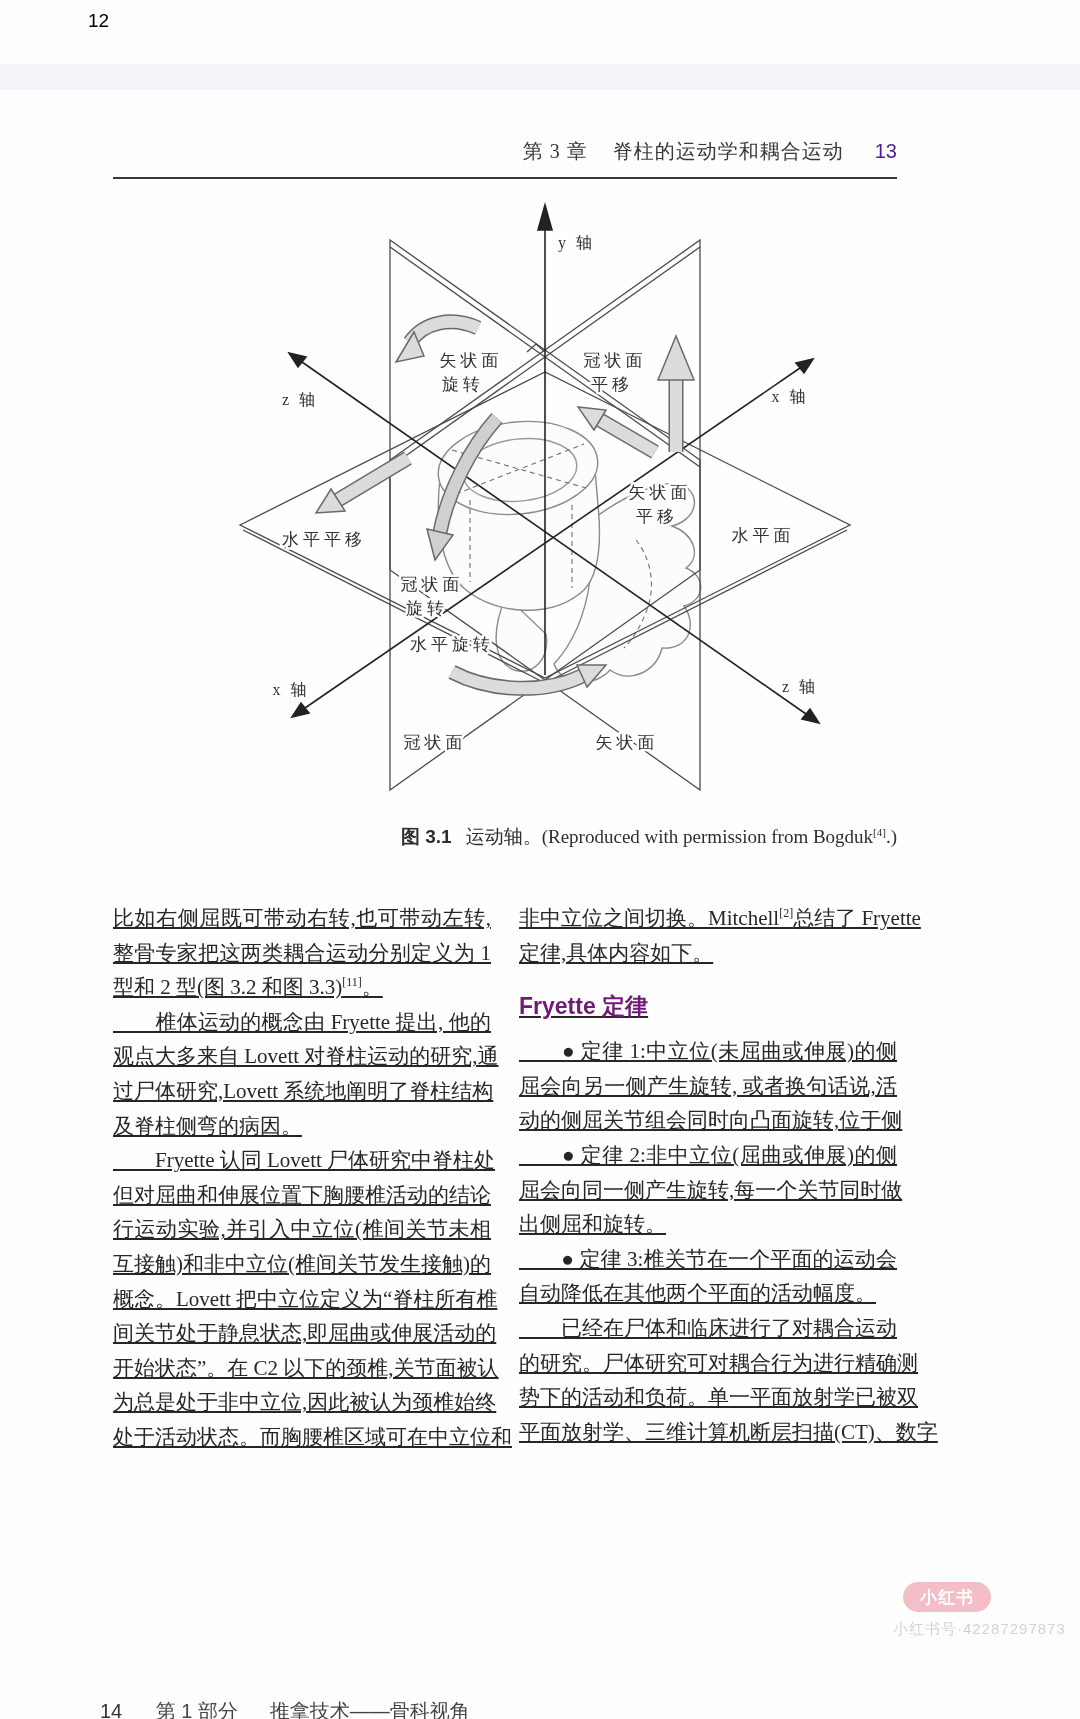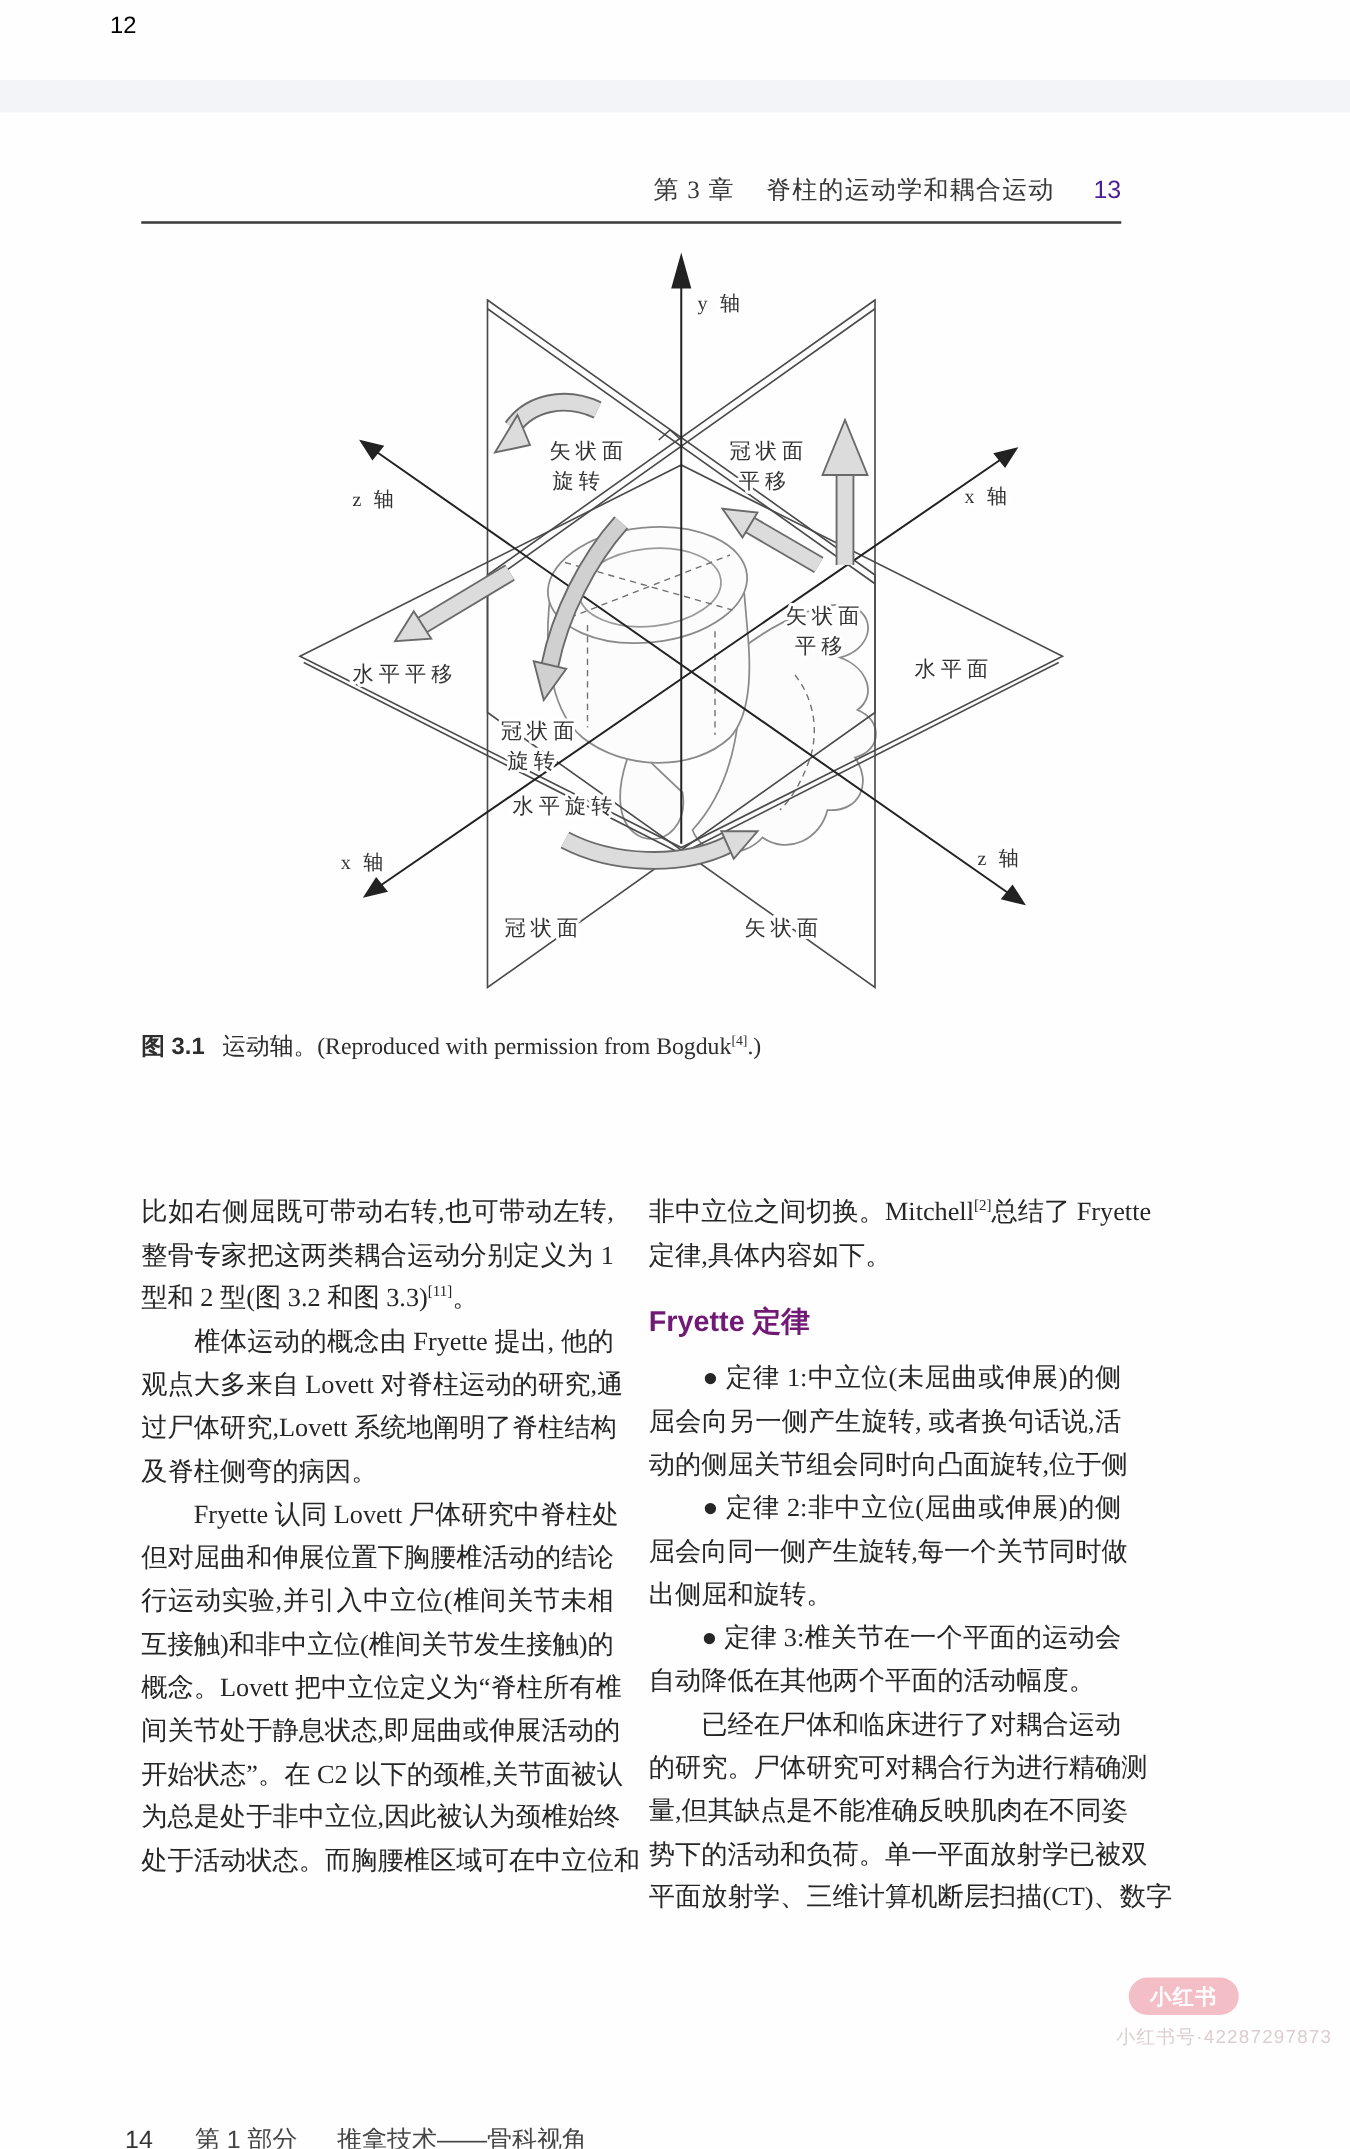--- a/index.html
+++ b/index.html
@@ -17,26 +17,26 @@
   .page-header .chapter{letter-spacing:1px;}
   .page-header .title{margin-left:20px;letter-spacing:1px;}
   .page-header .pagenum{margin-left:26px;font-family:"Liberation Sans",sans-serif;color:#4c1d95;}
   .header-rule{position:absolute;left:113px;top:177px;width:784px;height:2px;background:#3a3a3a;}
 
   .figure-svg{position:absolute;left:0;top:190px;width:1080px;height:635px;}
   .fig-label{font-family:"Liberation Serif","DejaVu Serif",serif;font-size:17px;fill:#333;
     letter-spacing:4px;paint-order:stroke;stroke:#ffffff;stroke-width:5px;stroke-linejoin:round;}
   .axis-label{font-size:16px;letter-spacing:3px;}
 
-  .fig-caption{position:absolute;left:113px;width:784px;top:824px;text-align:left;
+  .fig-caption{position:absolute;left:113px;width:784px;top:824px;text-align:right;
     font-size:19px;color:#2e2e2e;}
   .fig-caption .cap-label{font-family:"Liberation Sans",sans-serif;font-weight:bold;margin-right:14px;}
   .fig-caption sup{font-size:11px;}
 
-  .col{position:absolute;top:952px;width:378px;font-size:21px;color:#262626;}
+  .col{position:absolute;top:901px;width:378px;font-size:21px;color:#262626;text-decoration:underline;}
   .col.left{left:113px;}
   .col.right{left:519px;}
   .line{height:34.6px;line-height:34.6px;white-space:nowrap;text-align:justify;text-align-last:justify;
     overflow:visible;}
   .line.short{text-align-last:left;}
   .line sup{font-size:12px;line-height:0;}
   .rc-heading{font-family:"Liberation Sans",sans-serif;font-weight:bold;font-size:23px;color:#701a75;
     line-height:38px;margin:17px 0 9px 0;}
 
   .page-footer{position:absolute;left:100px;top:1698px;font-family:"Liberation Sans",sans-serif;
@@ -194,21 +194,20 @@
         <div class="line">　　● 定律 1:中立位(未屈曲或伸展)的侧</div>
         <div class="line">屈会向另一侧产生旋转, 或者换句话说,活</div>
         <div class="line">动的侧屈关节组会同时向凸面旋转,位于侧</div>
         <div class="line">　　● 定律 2:非中立位(屈曲或伸展)的侧</div>
         <div class="line">屈会向同一侧产生旋转,每一个关节同时做</div>
         <div class="line short">出侧屈和旋转。</div>
         <div class="line">　　● 定律 3:椎关节在一个平面的运动会</div>
         <div class="line short">自动降低在其他两个平面的活动幅度。</div>
         <div class="line">　　已经在尸体和临床进行了对耦合运动</div>
         <div class="line">的研究。尸体研究可对耦合行为进行精确测</div>
-        <div class="line">量,但其缺点是不能准确反映肌肉在不同姿</div>
         <div class="line">势下的活动和负荷。单一平面放射学已被双</div>
         <div class="line">平面放射学、三维计算机断层扫描(CT)、数字</div>
       </div>
   </div>
 
   <div class="page-footer">
     <span class="fnum">14</span>
     <span class="fpart">第 1 部分</span>
     <span class="fbook">推拿技术——骨科视角</span>
   </div>

